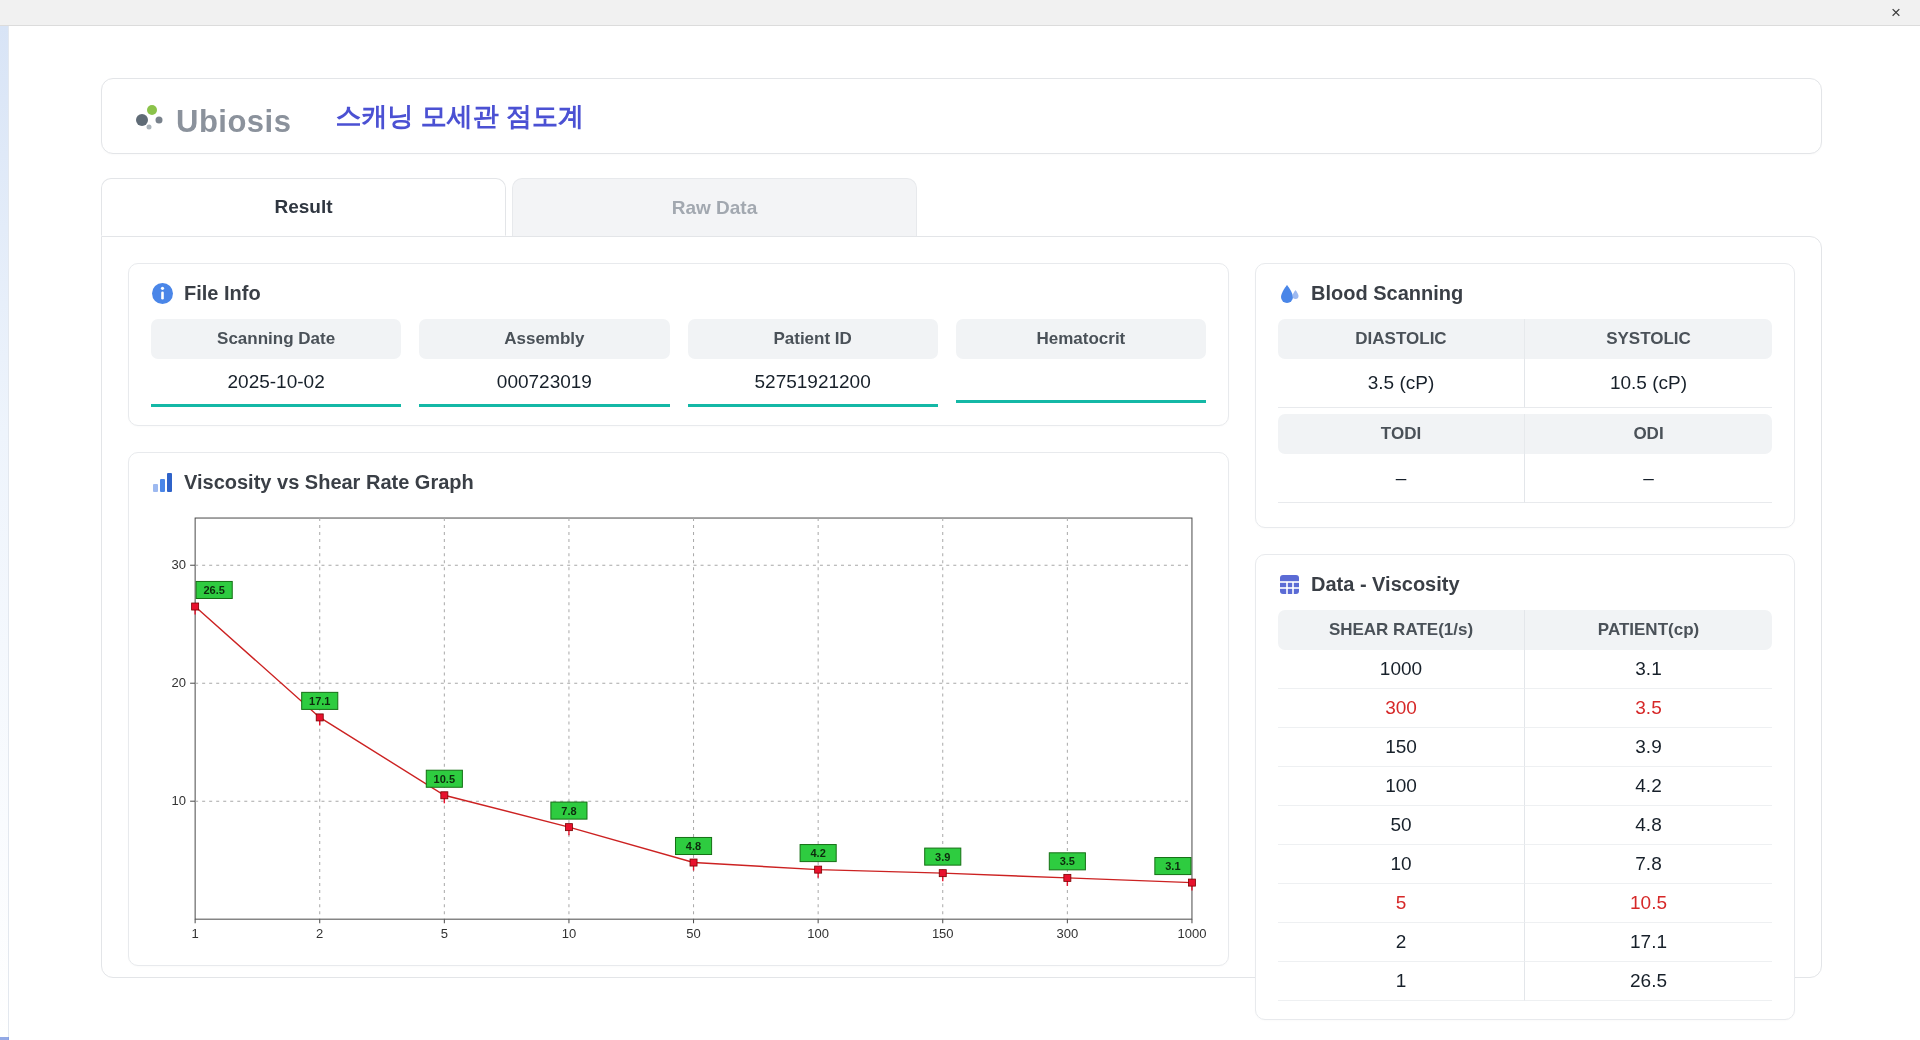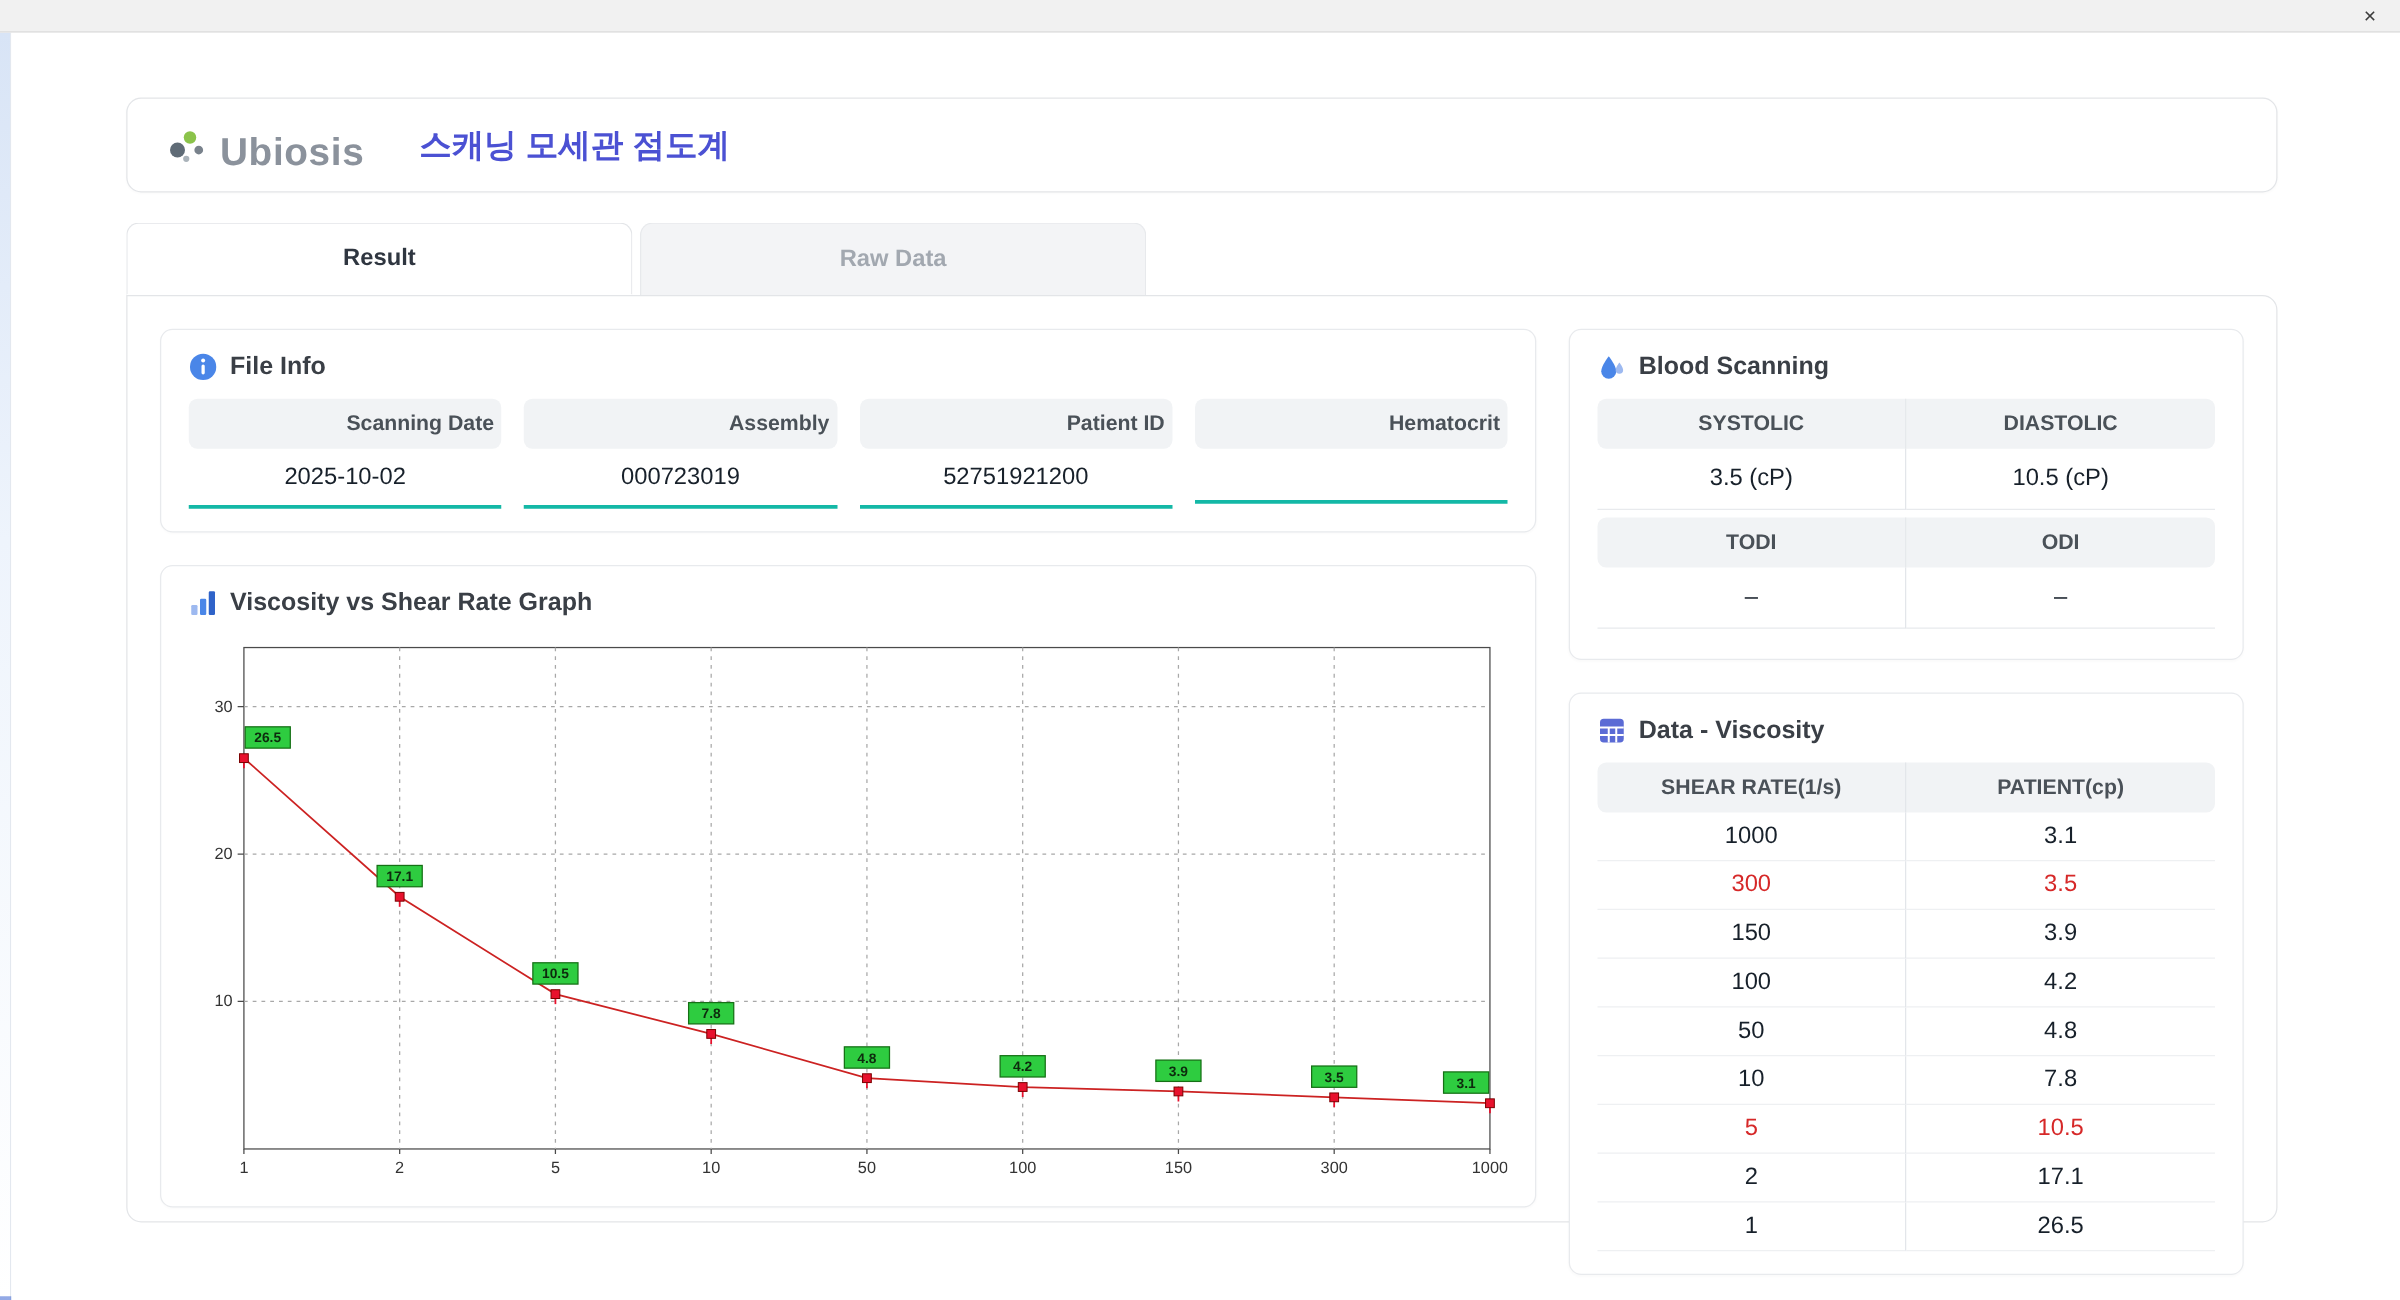--- a/index.html
+++ b/index.html
@@ -43,21 +43,21 @@
 
   .card { border:1px solid #e8eaed; border-radius:10px; background:#fff; padding:18px 22px;
     box-shadow:0 1px 2px rgba(0,0,0,.02); }
   .card-title { display:flex; align-items:center; gap:10px; font-size:20px; font-weight:700;
     color:#3a3f46; }
   .card-title svg { flex:0 0 auto; }
 
   
   .fields { display:flex; gap:18px; margin-top:14px; }
   .field { flex:1 1 0; }
-  .field-label { background:#f1f3f5; border-radius:7px; padding:10px 6px; text-align:right;
+  .field-label { background:#f1f3f5; border-radius:7px; padding:10px 6px; text-align:center;
     font-size:17px; font-weight:600; color:#4a5158; }
   .field-value { padding:12px 6px 11px 6px; text-align:center; font-size:19px; color:#17202a;
     border-bottom:3px solid #14b8a6; min-height:44px; }
 
   
   .graph-card { margin-top:26px; }
   .chart-wrap { margin-top:12px; }
   .chart-wrap svg { display:block; width:100%; }
   svg text { font-family:"Liberation Sans","DejaVu Sans",sans-serif; }
 
@@ -238,22 +238,22 @@
       <div class="card">
         <div class="card-title">
           <svg width="23" height="23" viewBox="0 0 23 23">
             <path d="M9 3C9 3 3 10.5 3 15a6 6 0 0 0 12 0C15 10.5 9 3 9 3Z" fill="#4a86e8"></path>
             <path d="M17.5 8C17.5 8 14.5 11.8 14.5 14a3 3 0 0 0 6 0C20.5 11.8 17.5 8 17.5 8Z" fill="#9db9f0"></path>
           </svg>
           <span>Blood Scanning</span>
         </div>
         <div class="bv-grid" id="bv-grid">
             <div class="bv-row bv-head">
+              <div class="bv-cell">DIASTOLIC</div>
               <div class="bv-cell">SYSTOLIC</div>
-              <div class="bv-cell">DIASTOLIC</div>
             </div>
             <div class="bv-row bv-vals">
               <div class="bv-cell">3.5 (cP)</div>
               <div class="bv-cell">10.5 (cP)</div>
             </div>
             <div class="bv-row bv-head">
               <div class="bv-cell">TODI</div>
               <div class="bv-cell">ODI</div>
             </div>
             <div class="bv-row bv-vals">

